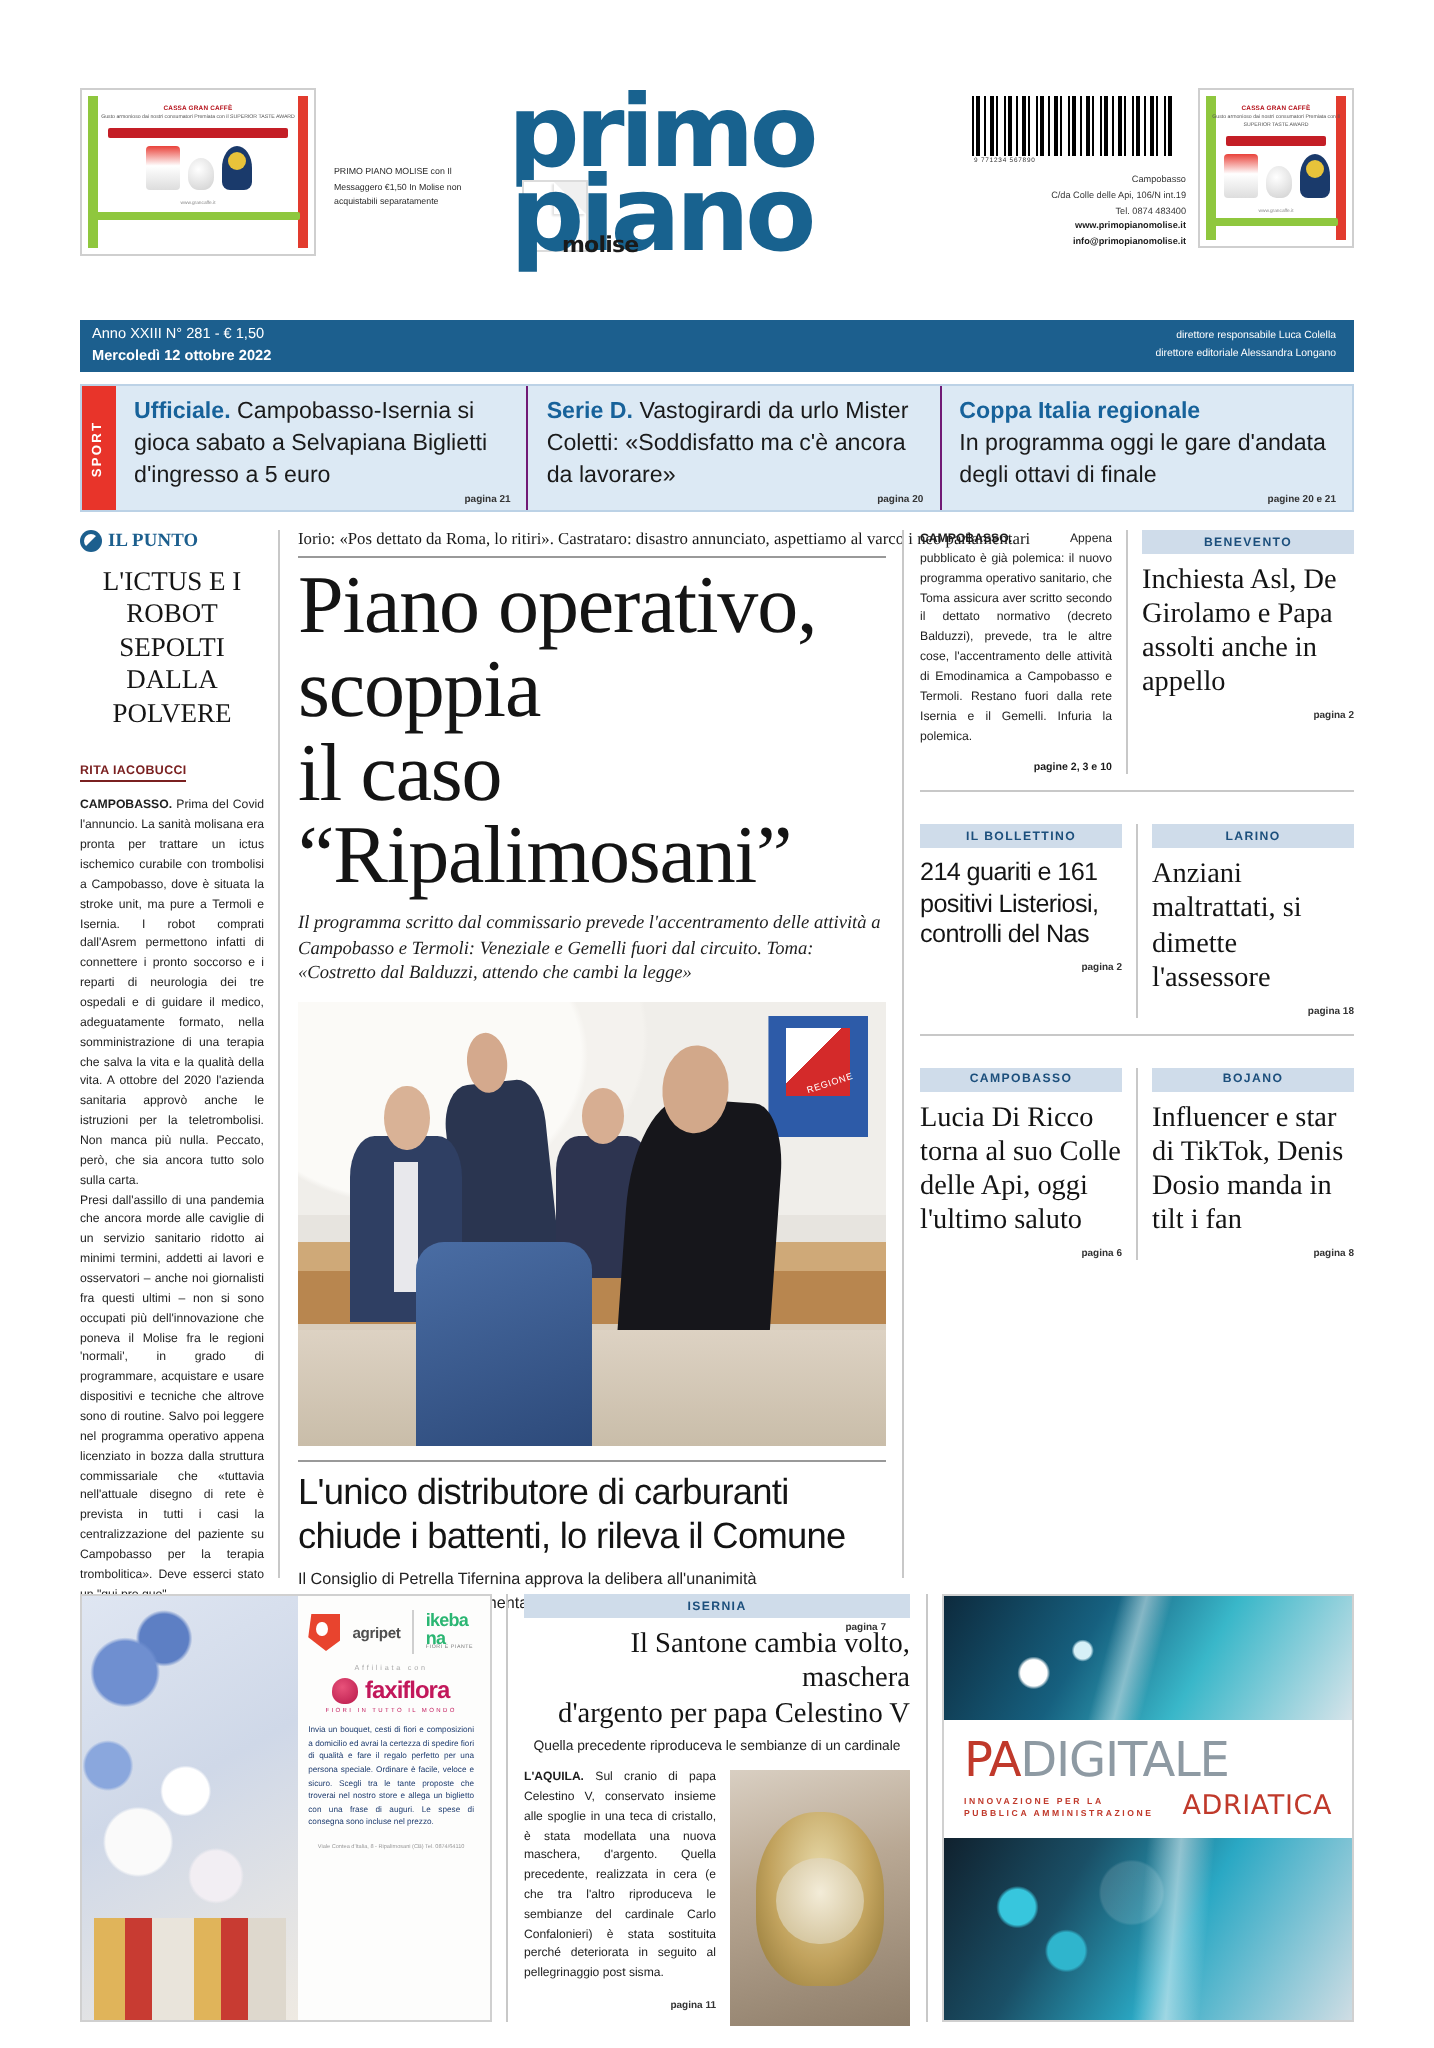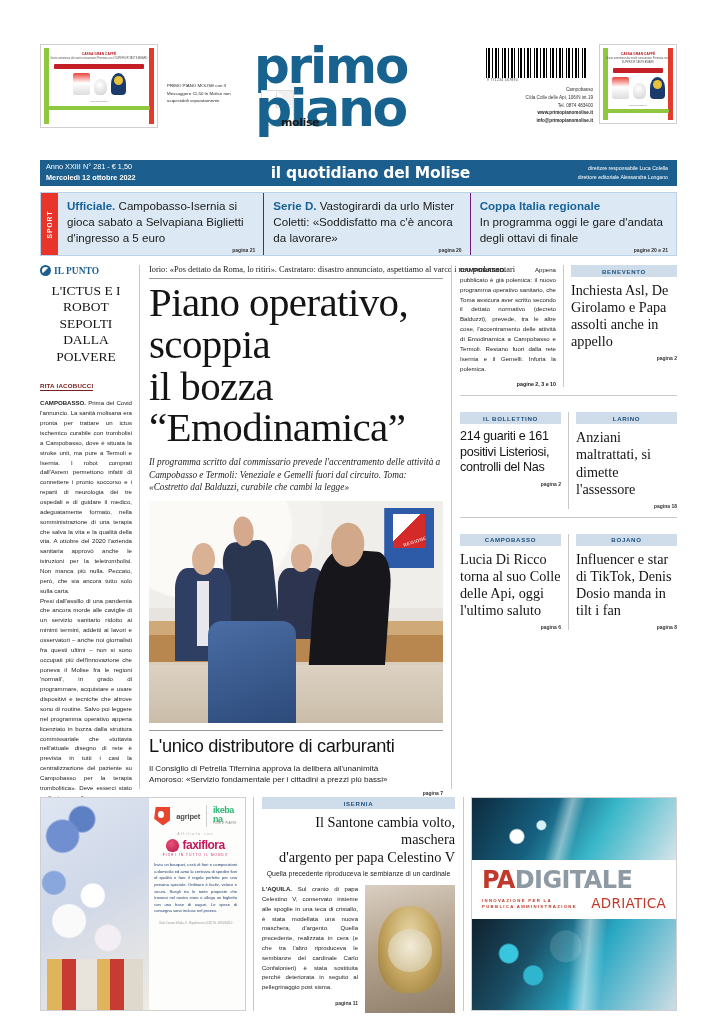--- a/index.html
+++ b/index.html
@@ -592,21 +592,21 @@
       radial-gradient(circle at 34% 44%,#d7f0f7 0 3%,transparent 4%),
       linear-gradient(105deg,transparent 40%,rgba(255,255,255,.45) 46%,transparent 52%);
   }
   .pa-mid {
     background:#ffffff;
     padding: 8px 10px 8px 10px;
     text-align: left;
   }
   .pa-logo {
     font-size: 24px;
-    font-weight: bold;
+    font-weight: normal;
     letter-spacing: -0.6px;
     color: #8e9aa3;
     line-height: 1;
     font-family: "DejaVu Sans", sans-serif;
   }
   .pa-logo .pa { color: #c0392b; }
   .pa-sub-row { display:flex; align-items:flex-end; justify-content:space-between; margin-top:3px;}
   .pa-tag {
     font-size: 4.3px; color:#c0392b; letter-spacing:1.3px; line-height:1.55; font-weight:bold;
   }
@@ -691,21 +691,20 @@
       </div>
     </div>
   </div>
 
   <div class="blue-strip">
     <div class="strip-left">
       <div class="date-block">
         <div>Anno XXIII N° 281 - € 1,50</div>
         <div class="b">Mercoledì 12 ottobre 2022</div>
       </div>
-      <div class="tagline">il quotidiano del Molise</div>
     </div>
     <div class="directors">
       <div>direttore responsabile Luca Colella</div>
       <div>direttore editoriale Alessandra Longano</div>
     </div>
   </div>
 
   <div class="sport-bar">
     <div class="sport-tab">
       <span>SPORT</span>
@@ -745,41 +744,42 @@
       <div class="opinion-body"><b>CAMPOBASSO.</b><span> Prima del Covid l'annuncio. La sanità molisana era pronta per trattare un ictus ischemico curabile con trombolisi a Campobasso, dove è situata la stroke unit, ma pure a Termoli e Isernia. I robot comprati dall'Asrem permettono infatti di connettere i pronto soccorso e i reparti di neurologia dei tre ospedali e di guidare il medico, adeguatamente formato, nella somministrazione di una terapia che salva la vita e la qualità della vita. A ottobre del 2020 l'azienda sanitaria approvò anche le istruzioni per la teletrombolisi. Non manca più nulla. Peccato, però, che sia ancora tutto solo sulla carta.</span></div>
       <div class="opinion-body">Presi dall'assillo di una pandemia che ancora morde alle caviglie di un servizio sanitario ridotto ai minimi termini, addetti ai lavori e osservatori – anche noi giornalisti fra questi ultimi – non si sono occupati più dell'innovazione che poneva il Molise fra le regioni 'normali', in grado di programmare, acquistare e usare dispositivi e tecniche che altrove sono di routine. Salvo poi leggere nel programma operativo appena licenziato in bozza dalla struttura commissariale che «tuttavia nell'attuale disegno di rete è prevista in tutti i casi la centralizzazione del paziente su Campobasso per la terapia trombolitica». Deve esserci stato un "qui pro quo".</div>
       <div class="continua">continua a pagina 2</div>
     </div>
 
     <div class="col-center">
       <div class="kicker">Iorio: «Pos dettato da Roma, lo ritiri». Castrataro: disastro annunciato, aspettiamo al varco i neo parlamentari</div>
       <div class="rule-top"></div>
       <div class="headline">
         <div>Piano operativo, scoppia</div>
-        <div>il bozza “Emodinamica”</div>
-      </div>
-      <div class="subhead">Il programma scritto dal commissario prevede l'accentramento delle attività a Campobasso e Termoli: Veneziale e Gemelli fuori dal circuito. Toma: «Costretto dal Balduzzi, curabile che cambi la legge»</div>
+        <div>il caso “Ripalimosani”</div>
+      </div>
+      <div class="subhead">Il programma scritto dal commissario prevede l'accentramento delle attività a Campobasso e Termoli: Veneziale e Gemelli fuori dal circuito. Toma: «Costretto dal Balduzzi, attendo che cambi la legge»</div>
 
       <div class="photo-main">
         <div class="pm-wall"></div>
         <div class="pm-flag"></div>
         <div class="pm-flagtxt">REGIONE</div>
         <div class="pm-desk"></div>
         <div class="pm-p2"></div>
         <div class="pm-p1"></div>
         <div class="pm-p3"></div>
         <div class="pm-p4"></div>
         <div class="pm-desk2"></div>
         <div class="pm-chair"></div>
       </div>
 
       <div class="sep-rule"></div>
 
       <div class="mid-headline">
         <div>L'unico distributore di carburanti</div>
+        <div>chiude i battenti, lo rileva il Comune</div>
       </div>
       <div class="mid-sub">
         <div>Il Consiglio di Petrella Tifernina approva la delibera all'unanimità</div>
         <div>Amoroso: «Servizio fondamentale per i cittadini a prezzi più bassi»</div>
       </div>
       <div class="mid-page">pagina 7</div>
     </div>
 
     <div class="col-right">
 

